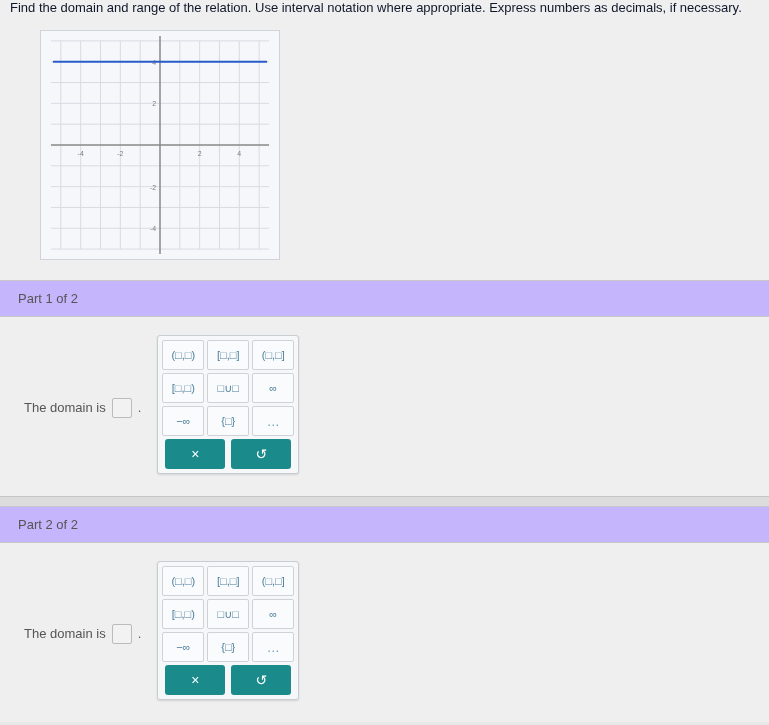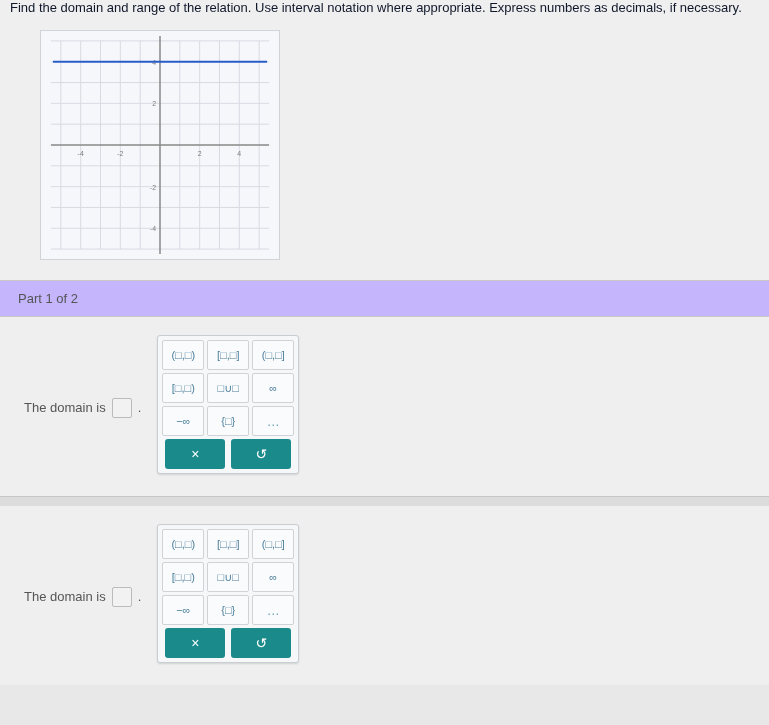--- a/index.html
+++ b/index.html
@@ -190,20 +190,21 @@
       </div>
       <div class="palette-row ctrl-row">
         <button class="ctrl ctrl-x">×</button>
         <button class="ctrl ctrl-undo">↺</button>
       </div>
     </div>
   </div>
 
   <div class="sep"></div>
 
+  <div class="part-header">Part 2 of 2</div>
   <div class="part-body">
     <div class="prompt-line">
       <span>The domain is</span>
       <span class="blank-box"></span>
       <span class="period">.</span>
     </div>
     <div class="palette">
       <div class="palette-row">
         <button class="pbtn">(□,□)</button>
         <button class="pbtn">[□,□]</button>

